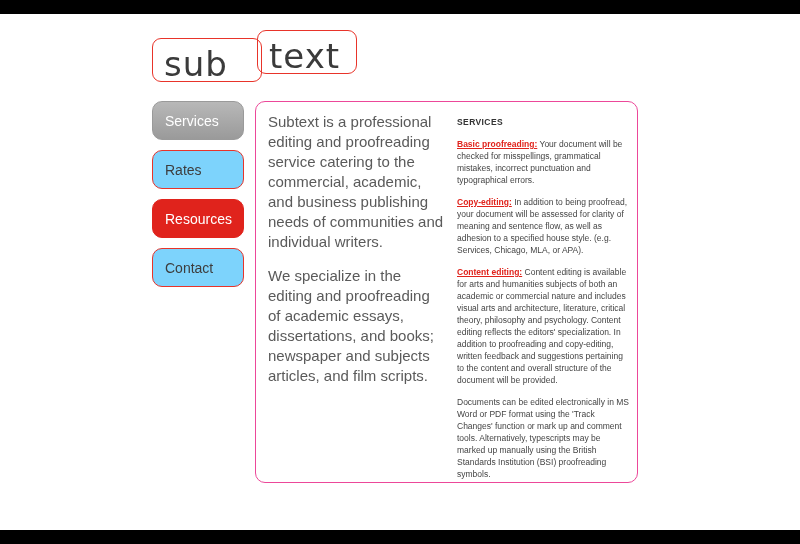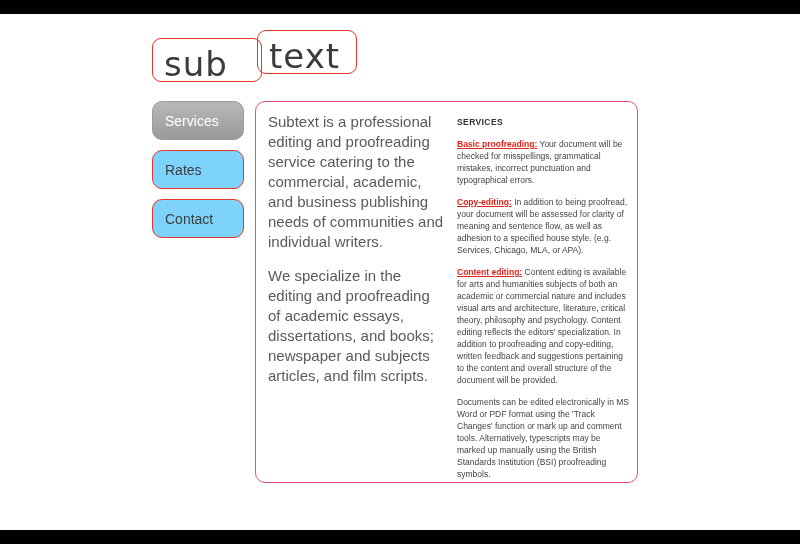--- a/index.html
+++ b/index.html
@@ -179,20 +179,21 @@
     <div class="logo">
       <div class="logo-box logo-box-sub"></div>
       <div class="logo-box logo-box-text"></div>
       <div class="logo-word logo-sub">sub</div>
       <div class="logo-word logo-text">text</div>
     </div>
 
     <nav class="nav">
       <a class="nav-item hover">Services</a>
       <a class="nav-item">Rates</a>
+      <a class="nav-item active">Resources</a>
       <a class="nav-item">Contact</a>
     </nav>
 
     <section class="panel">
 
       <div class="intro">
         <p>Subtext is a professional editing and proofreading service catering to the commercial, academic, and business publishing needs of communities and individual writers.</p>
         <p>We specialize in the editing and proofreading of academic essays, dissertations, and books; newspaper and subjects articles, and film scripts.</p>
       </div>
 

